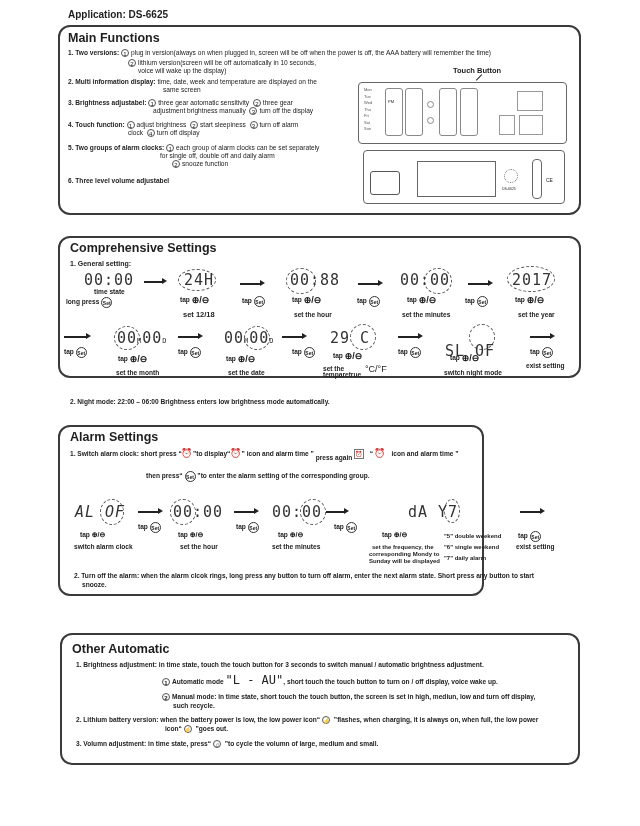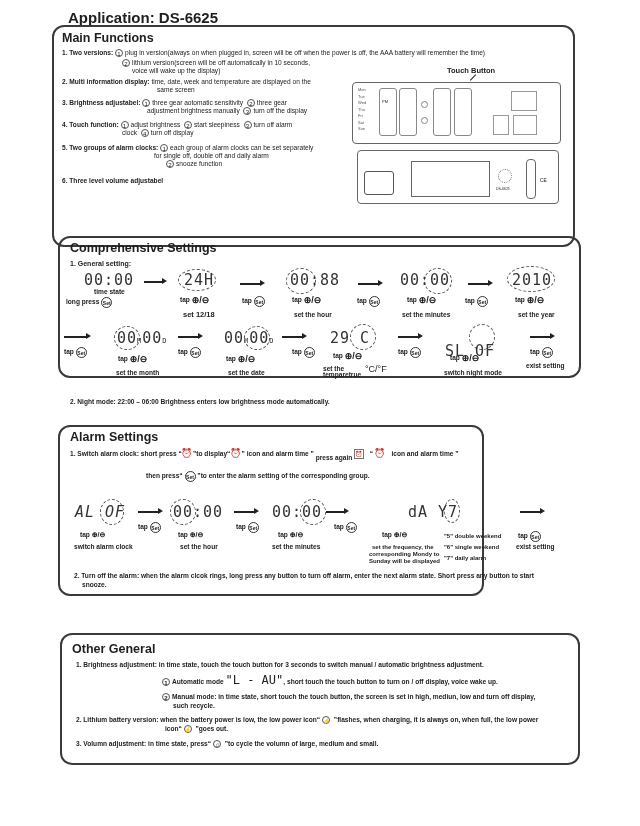--- a/index.html
+++ b/index.html
@@ -1,37 +1,37 @@
 <!DOCTYPE html>
 <html><head>
 <meta charset="utf-8">
 <style>
   html,body{margin:0;padding:0;background:#fff;}
   body{width:640px;height:826px;position:relative;overflow:hidden;font-family:"Liberation Sans",sans-serif;color:#1e1e1e;}
   .abs{position:absolute;}
-  .app-title{left:68px;top:9px;font-size:15px;font-weight:bold;}
+  .app-title{left:68px;top:9px;font-size:10px;font-weight:bold;}
   .box{position:absolute;border:2px solid #3a3a3a;border-radius:12px;box-sizing:border-box;}
   .box-title{position:absolute;font-size:12.5px;font-weight:bold;}
   .t{position:absolute;font-size:6.6px;line-height:8px;white-space:nowrap;color:#222;}
   .tb{font-weight:bold;}
   .num{display:inline-block;width:8px;height:8px;border:0.8px solid #555;border-radius:50%;font-size:6px;line-height:8px;text-align:center;margin-right:2px;vertical-align:middle;box-sizing:border-box;}
   .seg{position:absolute;font-family:"DejaVu Sans Mono",monospace;font-size:15px;color:#333;letter-spacing:1px;white-space:nowrap;}
   .dash{position:absolute;border:1px dashed #555;border-radius:50%;box-sizing:border-box;}
   .arrow{position:absolute;height:1.5px;background:#222;}
   .arrow::after{content:"";position:absolute;right:-3px;top:-3px;border-left:5px solid #222;border-top:3.5px solid transparent;border-bottom:3.5px solid transparent;}
   .setbtn{display:inline-block;width:11px;height:11px;border:1px solid #333;border-radius:50%;font-size:5px;line-height:10px;text-align:center;vertical-align:middle;box-sizing:border-box;font-weight:bold;}
   .pm{display:inline-block;font-size:9px;vertical-align:middle;}
   .small{font-size:6px;}
 </style>
 </head>
 <body>
 
 <div class="abs app-title">Application: DS-6625</div>
 
-<div class="box" style="left:52px;top:25px;width:523px;height:222px;">
+<div class="box" style="left:58px;top:25px;width:523px;height:190px;">
   <div class="box-title" style="left:8px;top:4px;">Main Functions</div>
   <div class="t" style="left:8px;top:22px;"><span class="tb">1. Two versions:</span> <span class="num">1</span><span>plug in version(always on when plugged in, screen will be off when the power is off, the AAA battery will remember the time)</span></div>
   <div class="t" style="left:68px;top:32px;"><span class="num">2</span><span>lithium version(screen will be off automatically in 10 seconds,</span></div>
   <div class="t" style="left:78px;top:40px;">voice will wake up the display)</div>
 
   <div class="t" style="left:8px;top:51px;"><span class="tb">2. Multi information display:</span> <span>time, date, week and temperature are displayed on the</span></div>
   <div class="t" style="left:103px;top:59px;">same screen</div>
 
   <div class="t" style="left:8px;top:72px;"><span class="tb">3. Brightness adjustabel:</span> <span class="num">1</span><span>three gear aotomatic sensitivity</span> &nbsp;<span class="num">2</span><span>three gear</span></div>
   <div class="t" style="left:93px;top:80px;"><span>adjustment brightness manually</span> &nbsp;<span class="num">3</span><span>turn off the display</span></div>
@@ -108,21 +108,21 @@
 
   <div class="dash" style="left:364px;top:30px;width:28px;height:26px;"></div>
   <div class="seg" style="left:340px;top:33px;">00:00</div>
   <div class="t tb" style="left:347px;top:58px;"><span>tap</span> <span class="pm">⊕/⊖</span></div>
   <div class="t tb" style="left:342px;top:73px;">set the minutes</div>
 
   <div class="arrow" style="left:408px;top:45px;width:22px;"></div>
   <div class="t tb" style="left:405px;top:58px;"><span>tap</span> <span class="setbtn">Set</span></div>
 
   <div class="dash" style="left:447px;top:28px;width:48px;height:26px;"></div>
-  <div class="seg" style="left:452px;top:33px;">2010</div>
+  <div class="seg" style="left:452px;top:33px;">2017</div>
   <div class="t tb" style="left:455px;top:58px;"><span>tap</span> <span class="pm">⊕/⊖</span></div>
   <div class="t tb" style="left:458px;top:73px;">set the year</div>
 
   <div class="arrow" style="left:4px;top:98px;width:24px;"></div>
   <div class="t tb" style="left:4px;top:109px;"><span>tap</span> <span class="setbtn">Set</span></div>
 
   <div class="dash" style="left:54px;top:88px;width:26px;height:24px;"></div>
   <div class="seg" style="left:57px;top:91px;">00<span style="font-size:7px;">M</span>00<span style="font-size:7px;">D</span></div>
   <div class="t tb" style="left:58px;top:117px;"><span>tap</span> <span class="pm">⊕/⊖</span></div>
   <div class="t tb" style="left:56px;top:131px;">set the month</div>
@@ -197,21 +197,21 @@
 
   <div class="arrow" style="left:460px;top:84px;width:22px;"></div>
   <div class="t tb" style="left:458px;top:104px;"><span>tap</span> <span class="setbtn">Set</span></div>
   <div class="t tb" style="left:456px;top:116px;">exist setting</div>
 
   <div class="t tb" style="left:14px;top:145px;">2. Turn off the alarm: when the alarm clcok rings, long press any button to turn off alarm, enter the next alarm state. Short press any button to start</div>
   <div class="t tb" style="left:22px;top:154px;">snooze.</div>
 </div>
 
 <div class="box" style="left:60px;top:633px;width:520px;height:132px;">
-  <div class="box-title" style="left:10px;top:7px;">Other General</div>
+  <div class="box-title" style="left:10px;top:7px;">Other Automatic</div>
   <div class="t tb" style="left:14px;top:26px;">1. Brightness adjustment: in time state, touch the touch button for 3 seconds to switch manual / automatic brightness adjustment.</div>
   <div class="t tb" style="left:100px;top:41px;"><span class="num">1</span><span>Automatic mode</span> <span style="font-family:'DejaVu Sans Mono',monospace;font-size:12px;font-weight:normal;">"L - AU"</span><span>, short touch the touch button to turn on / off display, voice wake up.</span></div>
   <div class="t tb" style="left:100px;top:58px;"><span class="num">2</span><span>Manual mode: in time state, short touch the touch button, the screen is set in high, mediun, low and turn off display,</span></div>
   <div class="t tb" style="left:111px;top:67px;">such recycle.</div>
   <div class="t tb" style="left:14px;top:81px;"><span>2. Lithium battery version: when the battery power is low, the low power icon</span>“ <span class="num">⚡</span> ”<span>flashes, when charging, it is always on, when full, the low power</span></div>
   <div class="t tb" style="left:103px;top:90px;"><span>icon</span>“ <span class="num">⚡</span> ”<span>goes out.</span></div>
   <div class="t tb" style="left:14px;top:105px;"><span>3. Volumn adjustment: in time state, press</span>“ <span class="num">♫</span> ”<span>to cycle the volumn of large, medium and small.</span></div>
 </div>
 
 </body></html>

